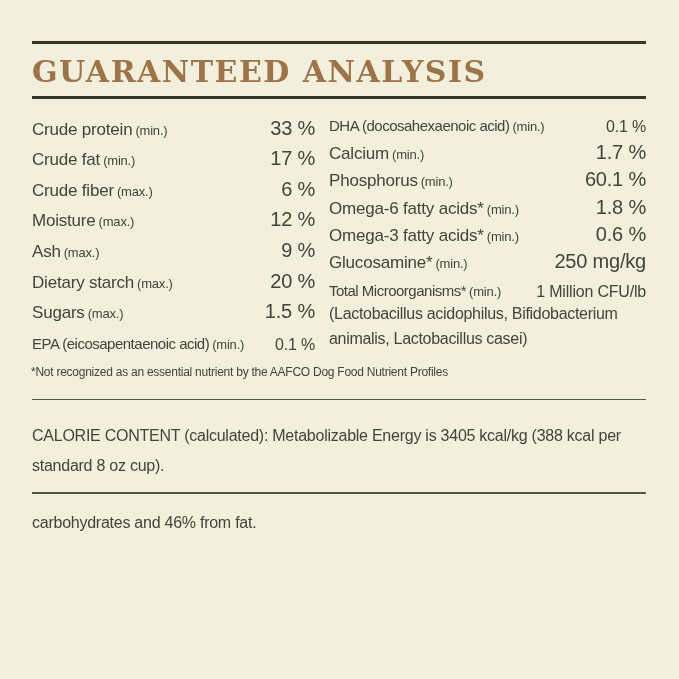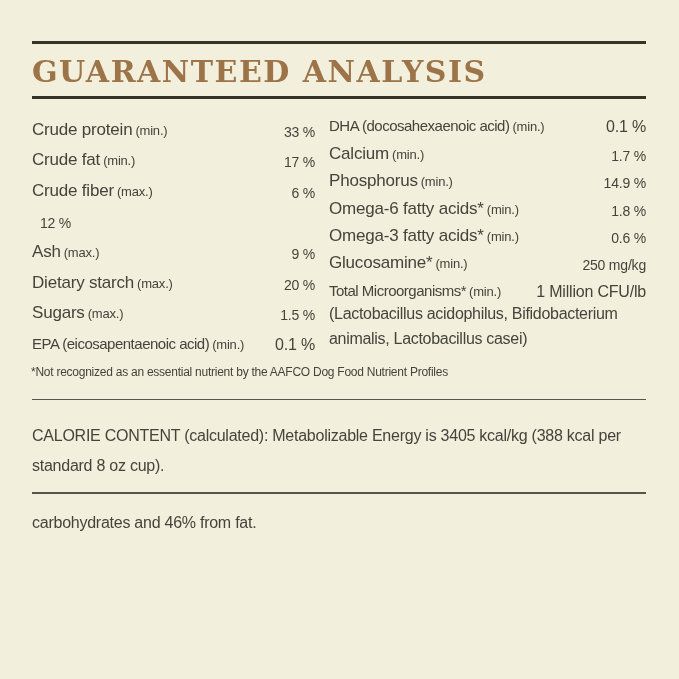--- a/index.html
+++ b/index.html
@@ -47,21 +47,21 @@
     display: flex;
     justify-content: space-between;
     align-items: flex-end;
     height: 30.6px;
     white-space: nowrap;
   }
   .col-right .nrow { height: 27.4px; }
   .lbl { font-size: 17px; letter-spacing: -0.2px; }
   .nrow.tight .lbl-main { font-size: 15px; letter-spacing: -0.5px; }
   .q { font-size: 13px; margin-left: 3px; }
-  .val { font-size: 14px; letter-spacing: -0.2px; margin-left: 8px; }
+  .val { font-size: 20px; letter-spacing: -0.2px; margin-left: 8px; }
   .nrow.tight .val { font-size: 16px; }
   .note-line {
     font-size: 16px;
     letter-spacing: -0.3px;
     height: 25px;
     line-height: 25px;
     white-space: nowrap;
   }
   .footnote {
     font-size: 12px;
@@ -107,20 +107,21 @@
       </div>
       <div class="nrow">
         <span class="lbl"><span class="lbl-main">Crude fat</span><span class="q">(min.)</span></span>
         <span class="val">17 %</span>
       </div>
       <div class="nrow">
         <span class="lbl"><span class="lbl-main">Crude fiber</span><span class="q">(max.)</span></span>
         <span class="val">6 %</span>
       </div>
       <div class="nrow">
+        <span class="lbl"><span class="lbl-main">Moisture</span><span class="q">(max.)</span></span>
         <span class="val">12 %</span>
       </div>
       <div class="nrow">
         <span class="lbl"><span class="lbl-main">Ash</span><span class="q">(max.)</span></span>
         <span class="val">9 %</span>
       </div>
       <div class="nrow">
         <span class="lbl"><span class="lbl-main">Dietary starch</span><span class="q">(max.)</span></span>
         <span class="val">20 %</span>
       </div>
@@ -138,21 +139,21 @@
       <div class="nrow tight">
         <span class="lbl"><span class="lbl-main">DHA (docosahexaenoic acid)</span><span class="q">(min.)</span></span>
         <span class="val">0.1 %</span>
       </div>
       <div class="nrow">
         <span class="lbl"><span class="lbl-main">Calcium</span><span class="q">(min.)</span></span>
         <span class="val">1.7 %</span>
       </div>
       <div class="nrow">
         <span class="lbl"><span class="lbl-main">Phosphorus</span><span class="q">(min.)</span></span>
-        <span class="val">14.9 %</span>
+        <span class="val">60.1 %</span>
       </div>
       <div class="nrow">
         <span class="lbl"><span class="lbl-main">Omega-6 fatty acids*</span><span class="q">(min.)</span></span>
         <span class="val">1.8 %</span>
       </div>
       <div class="nrow">
         <span class="lbl"><span class="lbl-main">Omega-3 fatty acids*</span><span class="q">(min.)</span></span>
         <span class="val">0.6 %</span>
       </div>
       <div class="nrow">

